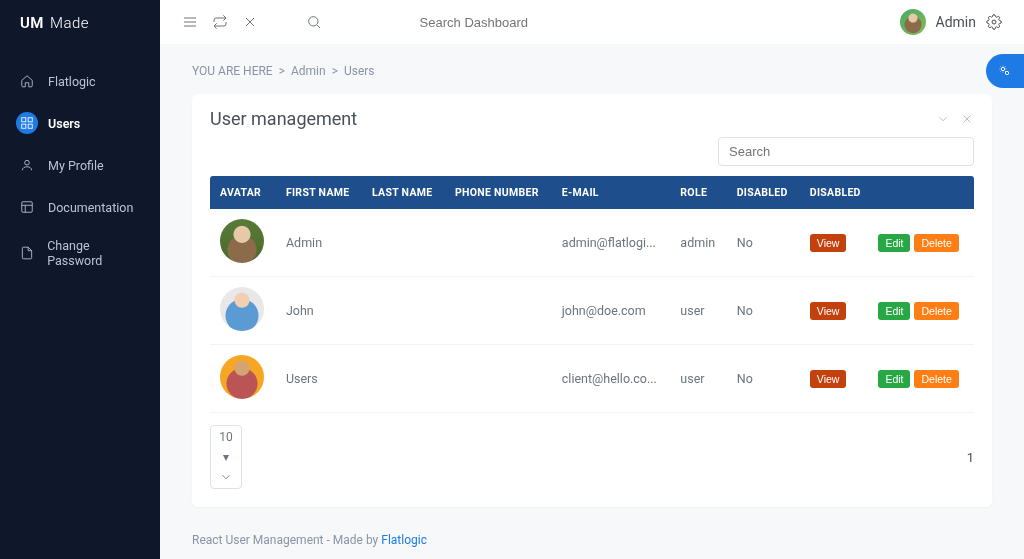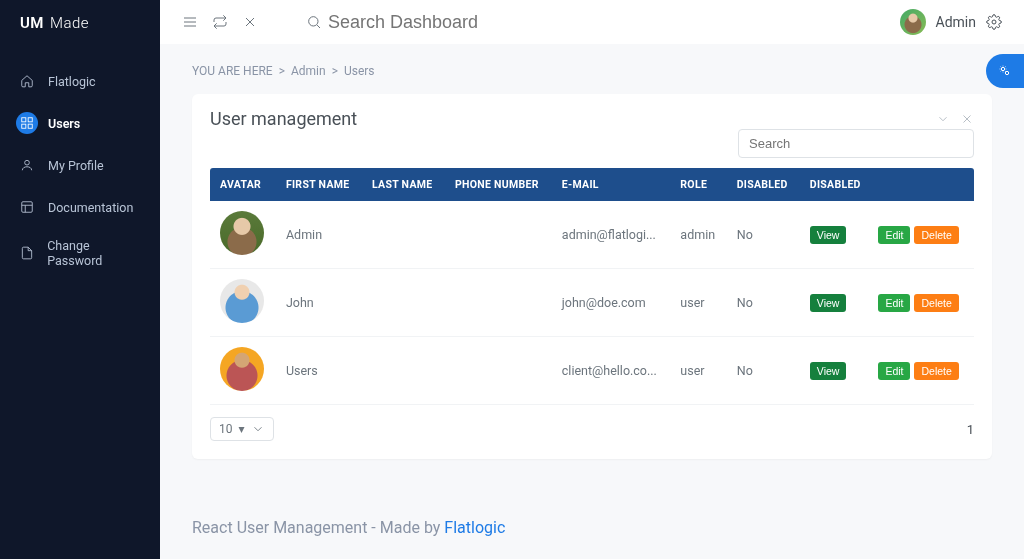--- a/index.html
+++ b/index.html
@@ -50,22 +50,23 @@
     .nav-item.active .nav-icon { background: #1e7be6; }
     .topbar {
       position: absolute; left: 160px; right: 0; top: 0;
       height: 44px; background: #fff;
       display: flex; align-items: center;
       padding: 0 22px; gap: 16px;
     }
     .topbar-left { display: flex; gap: 14px; align-items: center; color: #6c757d; }
     .search-wrap { display: flex; align-items: center; gap: 6px; margin-left: 32px; color: #6c757d; }
     .search-input {
-      border: none; outline: none; font-size: 18px; color: #6c757d;
+      border: none; outline: none; font-size: 13px; color: #6c757d;
       width: 200px;
+      text-align: right;
     }
     .topbar-right { margin-left: auto; display: flex; align-items: center; gap: 10px; }
     .avatar-sm {
       width: 26px; height: 26px; border-radius: 50%;
       background: linear-gradient(135deg,#4a6,#8b5); display: inline-block;
       position: relative; overflow: hidden;
     }
     .avatar-sm::after{content:"";position:absolute;inset:0;background:radial-gradient(circle at 50% 35%,#e6c9a8 0 4px,transparent 5px),radial-gradient(circle at 50% 60%,#8b6b4a 0 8px,transparent 9px);}
     .content {
       position: absolute; left: 160px; right: 0; top: 44px; bottom: 0;
@@ -77,27 +78,28 @@
       display: flex; gap: 6px; align-items: center;
     }
     .panel {
       background: #fff; border-radius: 6px;
       box-shadow: 0 1px 2px rgba(0,0,0,0.04);
       padding: 14px 18px 18px 18px;
       margin-bottom: 56px;
     }
     .panel-header {
       display: flex; align-items: center; justify-content: space-between;
+      margin-bottom: 8px;
     }
     .panel-title { font-size: 18px; color: #495057; font-weight: 400; }
     .panel-tools { display: flex; gap: 10px; color: #adb5bd; font-size: 12px;}
     .panel-search { display: flex; justify-content: flex-end; margin-bottom: 10px; }
     .panel-search input {
       border: 1px solid #dee2e6; border-radius: 4px;
-      padding: 6px 10px; font-size: 13px; width: 236px; outline: none;
+      padding: 6px 10px; font-size: 13px; width: 256px; outline: none;
     }
     .tbl { width: 100%; border-collapse: collapse; }
     .tbl thead th {
       background: #1e4e8c; color: #fff;
       font-size: 10.5px; font-weight: 700; text-align: left;
       padding: 10px 10px; letter-spacing: 0.3px;
     }
     .tbl thead th:first-child { border-top-left-radius: 3px; }
     .tbl thead th:last-child { border-top-right-radius: 3px; }
     .tbl tbody td {
@@ -109,33 +111,34 @@
       display: inline-block; position: relative; overflow: hidden;
     }
     .av-admin{background: radial-gradient(circle at 50% 35%,#e6c9a8 0 8px,transparent 9px),radial-gradient(circle at 50% 70%,#8b6b4a 0 14px,transparent 15px),linear-gradient(180deg,#5a7a3a,#4a6a2a);}
     .av-john{background: radial-gradient(circle at 50% 30%,#f0d0b0 0 7px,transparent 8px),radial-gradient(circle at 50% 65%,#5a9bd4 0 16px,transparent 17px),#e8e8e8;}
     .av-client{background: radial-gradient(circle at 50% 30%,#d4a574 0 7px,transparent 8px),radial-gradient(circle at 50% 65%,#b55 0 15px,transparent 16px),#f5a623;}
     .actions { display: flex; gap: 4px; }
     .btn {
       font-size: 10.5px; padding: 3px 7px; border-radius: 3px;
       color: #fff; border: none; cursor: pointer;
     }
-    .btn-view { background: #15803d; }
+    .btn-view { background: #c2410c; }
     .btn-edit { background: #28a745; margin-left: 28px; }
     .btn-delete { background: #fd7e14; }
     .table-footer { display: flex; align-items: center; justify-content: space-between; margin-top: 12px; }
     .pagesize {
       border: 1px solid #dee2e6; border-radius: 4px; padding: 4px 8px;
       display: inline-flex; align-items: center; gap: 6px; font-size: 12px; color: #6c757d;
       cursor: pointer;
+      flex-direction: column;
     }
     .page-number { font-size: 13px; color: #495057; }
     .footer-text {
-      font-size: 16px; color: #8a94a6;
-      position: absolute; bottom: 22px;
+      font-size: 12px; color: #8a94a6;
+      position: absolute; bottom: 12px;
     }
     .footer-text a { color: #1e7be6; text-decoration: none; }
     .gear-fab {
       position: absolute; right: 0; top: 54px;
       width: 38px; height: 34px;
       background: #1e7be6; border-radius: 18px 0 0 18px;
       display: flex; align-items: center; justify-content: center;
       color: #fff; cursor: pointer;
     }
     svg { display: block; }

